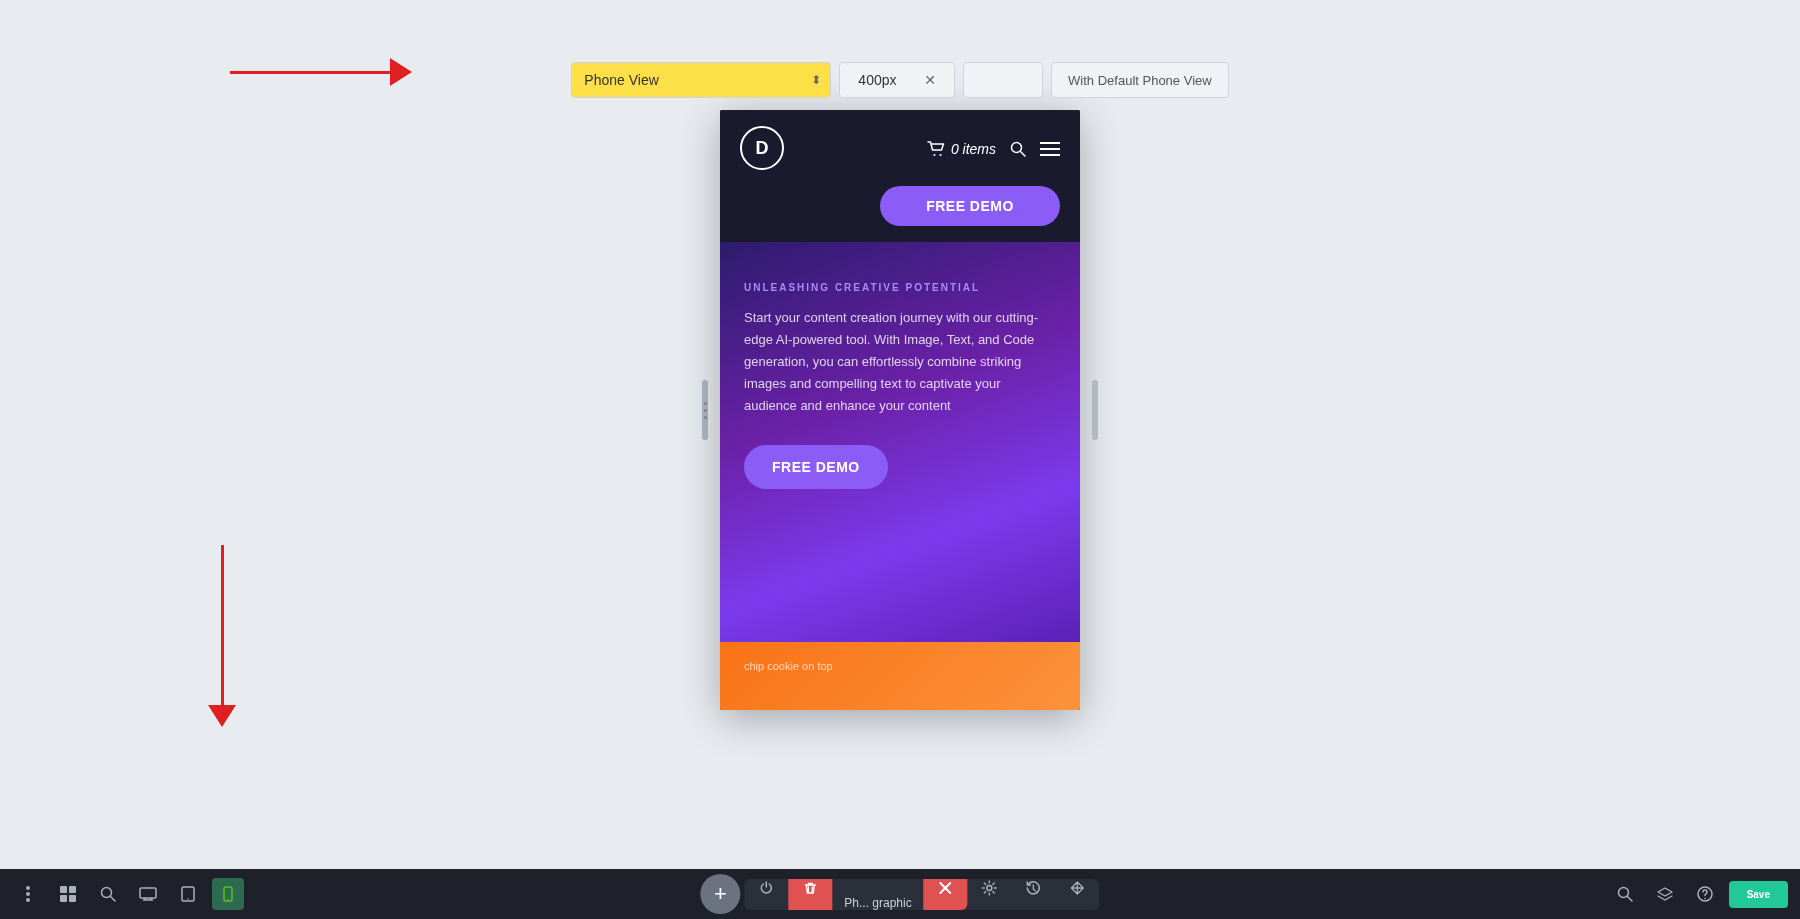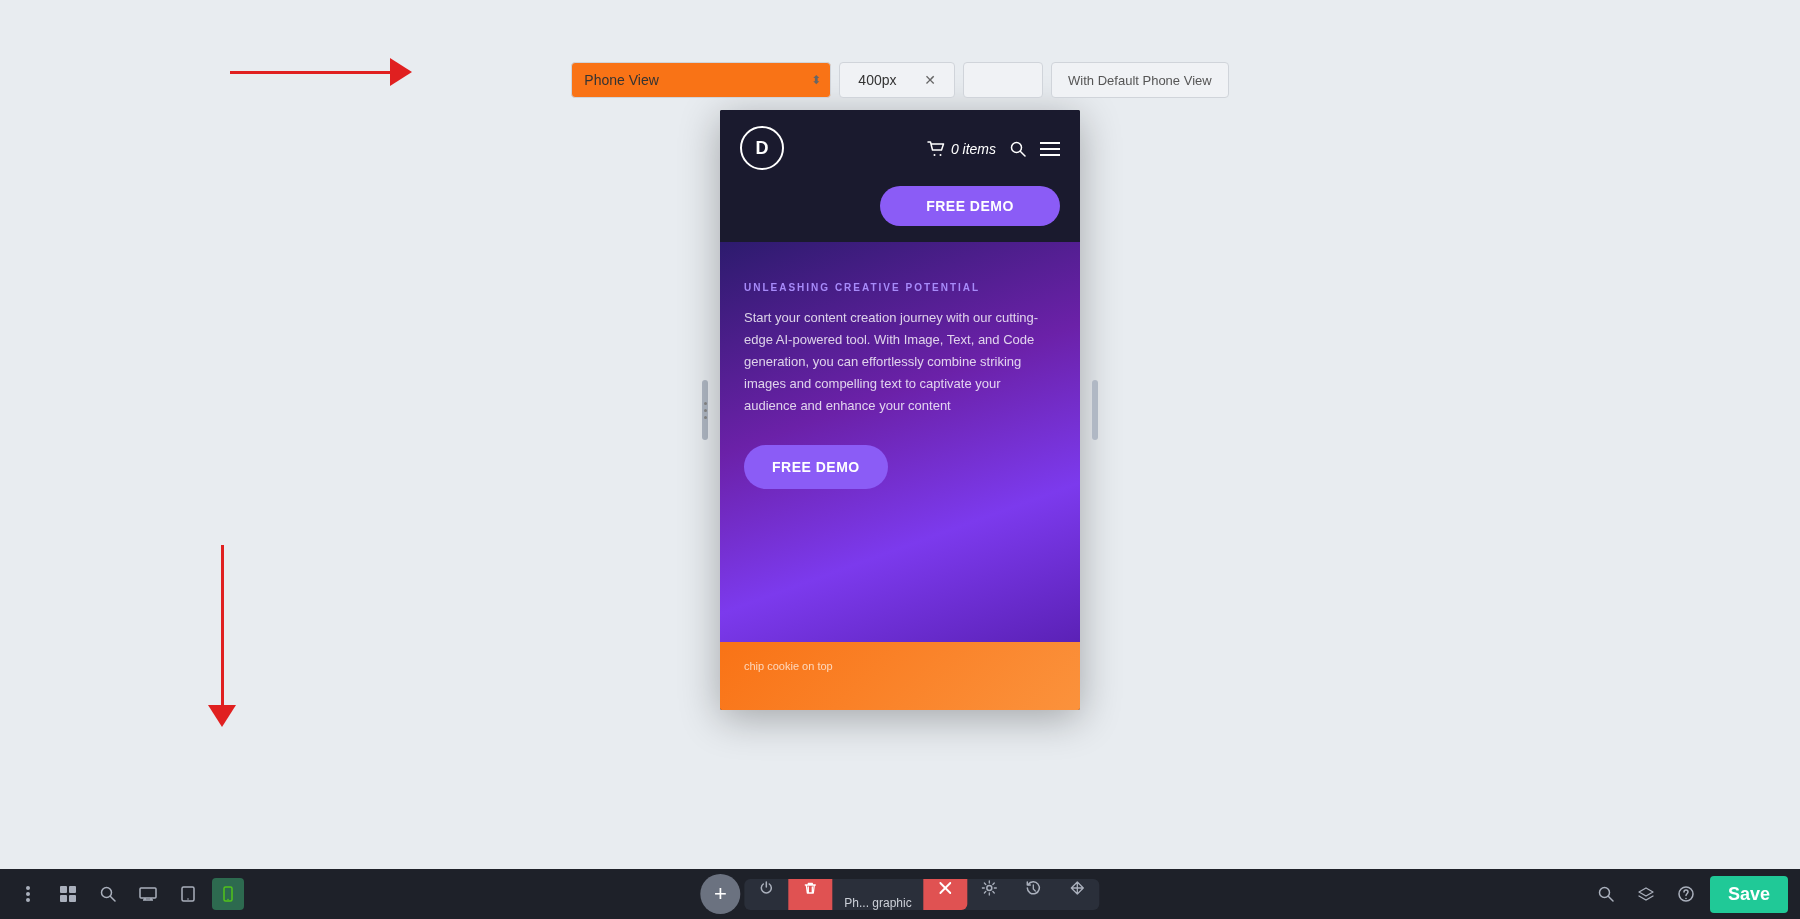--- a/index.html
+++ b/index.html
@@ -22,21 +22,21 @@
       align-items: center;
       justify-content: center;
       gap: 8px;
       z-index: 10;
     }
     .view-select-wrapper {
       position: relative;
     }
     .view-select {
       appearance: none;
-      background: #f97316;
+      background: #fde047;
       border: 1px solid #d0d4da;
       border-radius: 4px;
       padding: 6px 36px 6px 12px;
       font-size: 14px;
       color: #333;
       cursor: pointer;
       width: 260px;
       height: 36px;
     }
     .select-arrow {
@@ -485,21 +485,21 @@
       color: #aab0bc;
       font-size: 16px;
       border-radius: 4px;
     }
     .save-btn {
       background: #20c997;
       color: white;
       border: none;
       border-radius: 4px;
       padding: 8px 18px;
-      font-size: 18px;
+      font-size: 10px;
       font-weight: 600;
       cursor: pointer;
     }
 
     
     svg { display: inline-block; vertical-align: middle; }
   </style>
 </head>
 <body>
 

